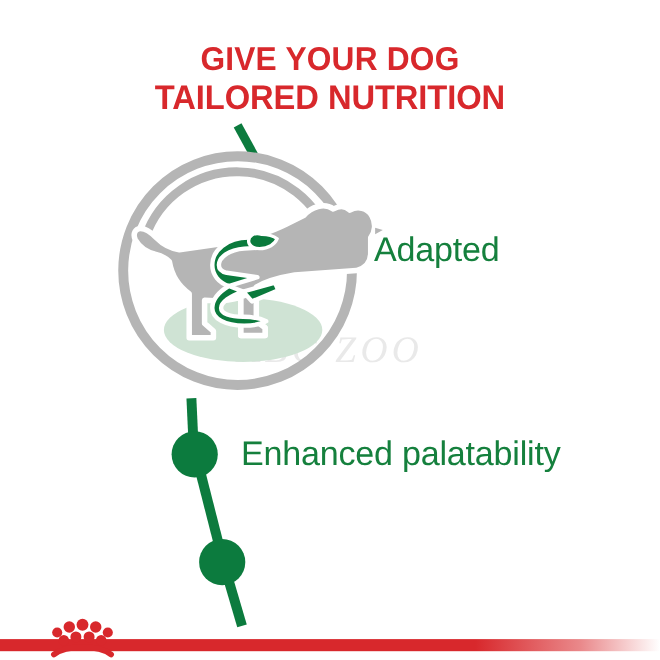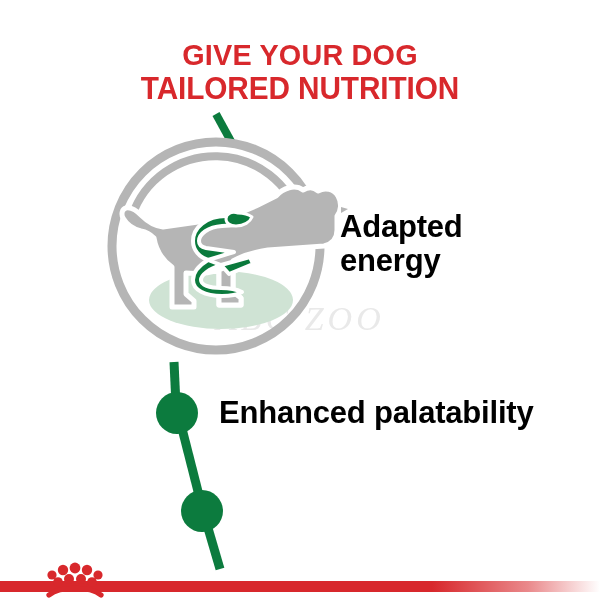--- a/index.html
+++ b/index.html
@@ -62,23 +62,23 @@
     position: absolute;
     left: 0;
     top: 0;
     width: 600px;
     height: 600px;
   }
 
   
   .bullet-label {
     position: absolute;
-    color: #000000;
+    color: #15803d;
     font-family: "Liberation Sans", sans-serif;
-    font-weight: bold;
+    font-weight: normal;
     white-space: nowrap;
     letter-spacing: -0.2px;
   }
   .bullet-label.l1 {
     left: 340px;
     top: 186px;
     font-size: 31px;
     line-height: 34px;
     white-space: normal;
     width: 210px;
@@ -201,21 +201,20 @@
     <line x1="174" y1="338" x2="176" y2="381" stroke="#0c7b3e" stroke-width="9" stroke-linecap="butt"></line>
     <line x1="176" y1="381" x2="203" y2="487" stroke="#0c7b3e" stroke-width="9" stroke-linecap="butt"></line>
     <line x1="203" y1="487" x2="220" y2="545" stroke="#0c7b3e" stroke-width="9" stroke-linecap="butt"></line>
 
     <circle cx="177" cy="389" r="21" fill="#0c7b3e"></circle>
     <circle cx="202" cy="487" r="21" fill="#0c7b3e"></circle>
   </svg>
 
   <div class="bullet-label l1">
     <span>Adapted</span><br>
-    <span>energy</span>
   </div>
   <div class="bullet-label l2">Enhanced palatability</div>
 
   <div class="footer-band"></div>
 
   <div class="crown-wrap">
     <svg viewBox="0 0 74 42" width="74" height="42">
 
       <circle cx="14" cy="15" r="4.6" fill="#d8282c"></circle>
       <circle cx="25" cy="10" r="5.2" fill="#d8282c"></circle>

